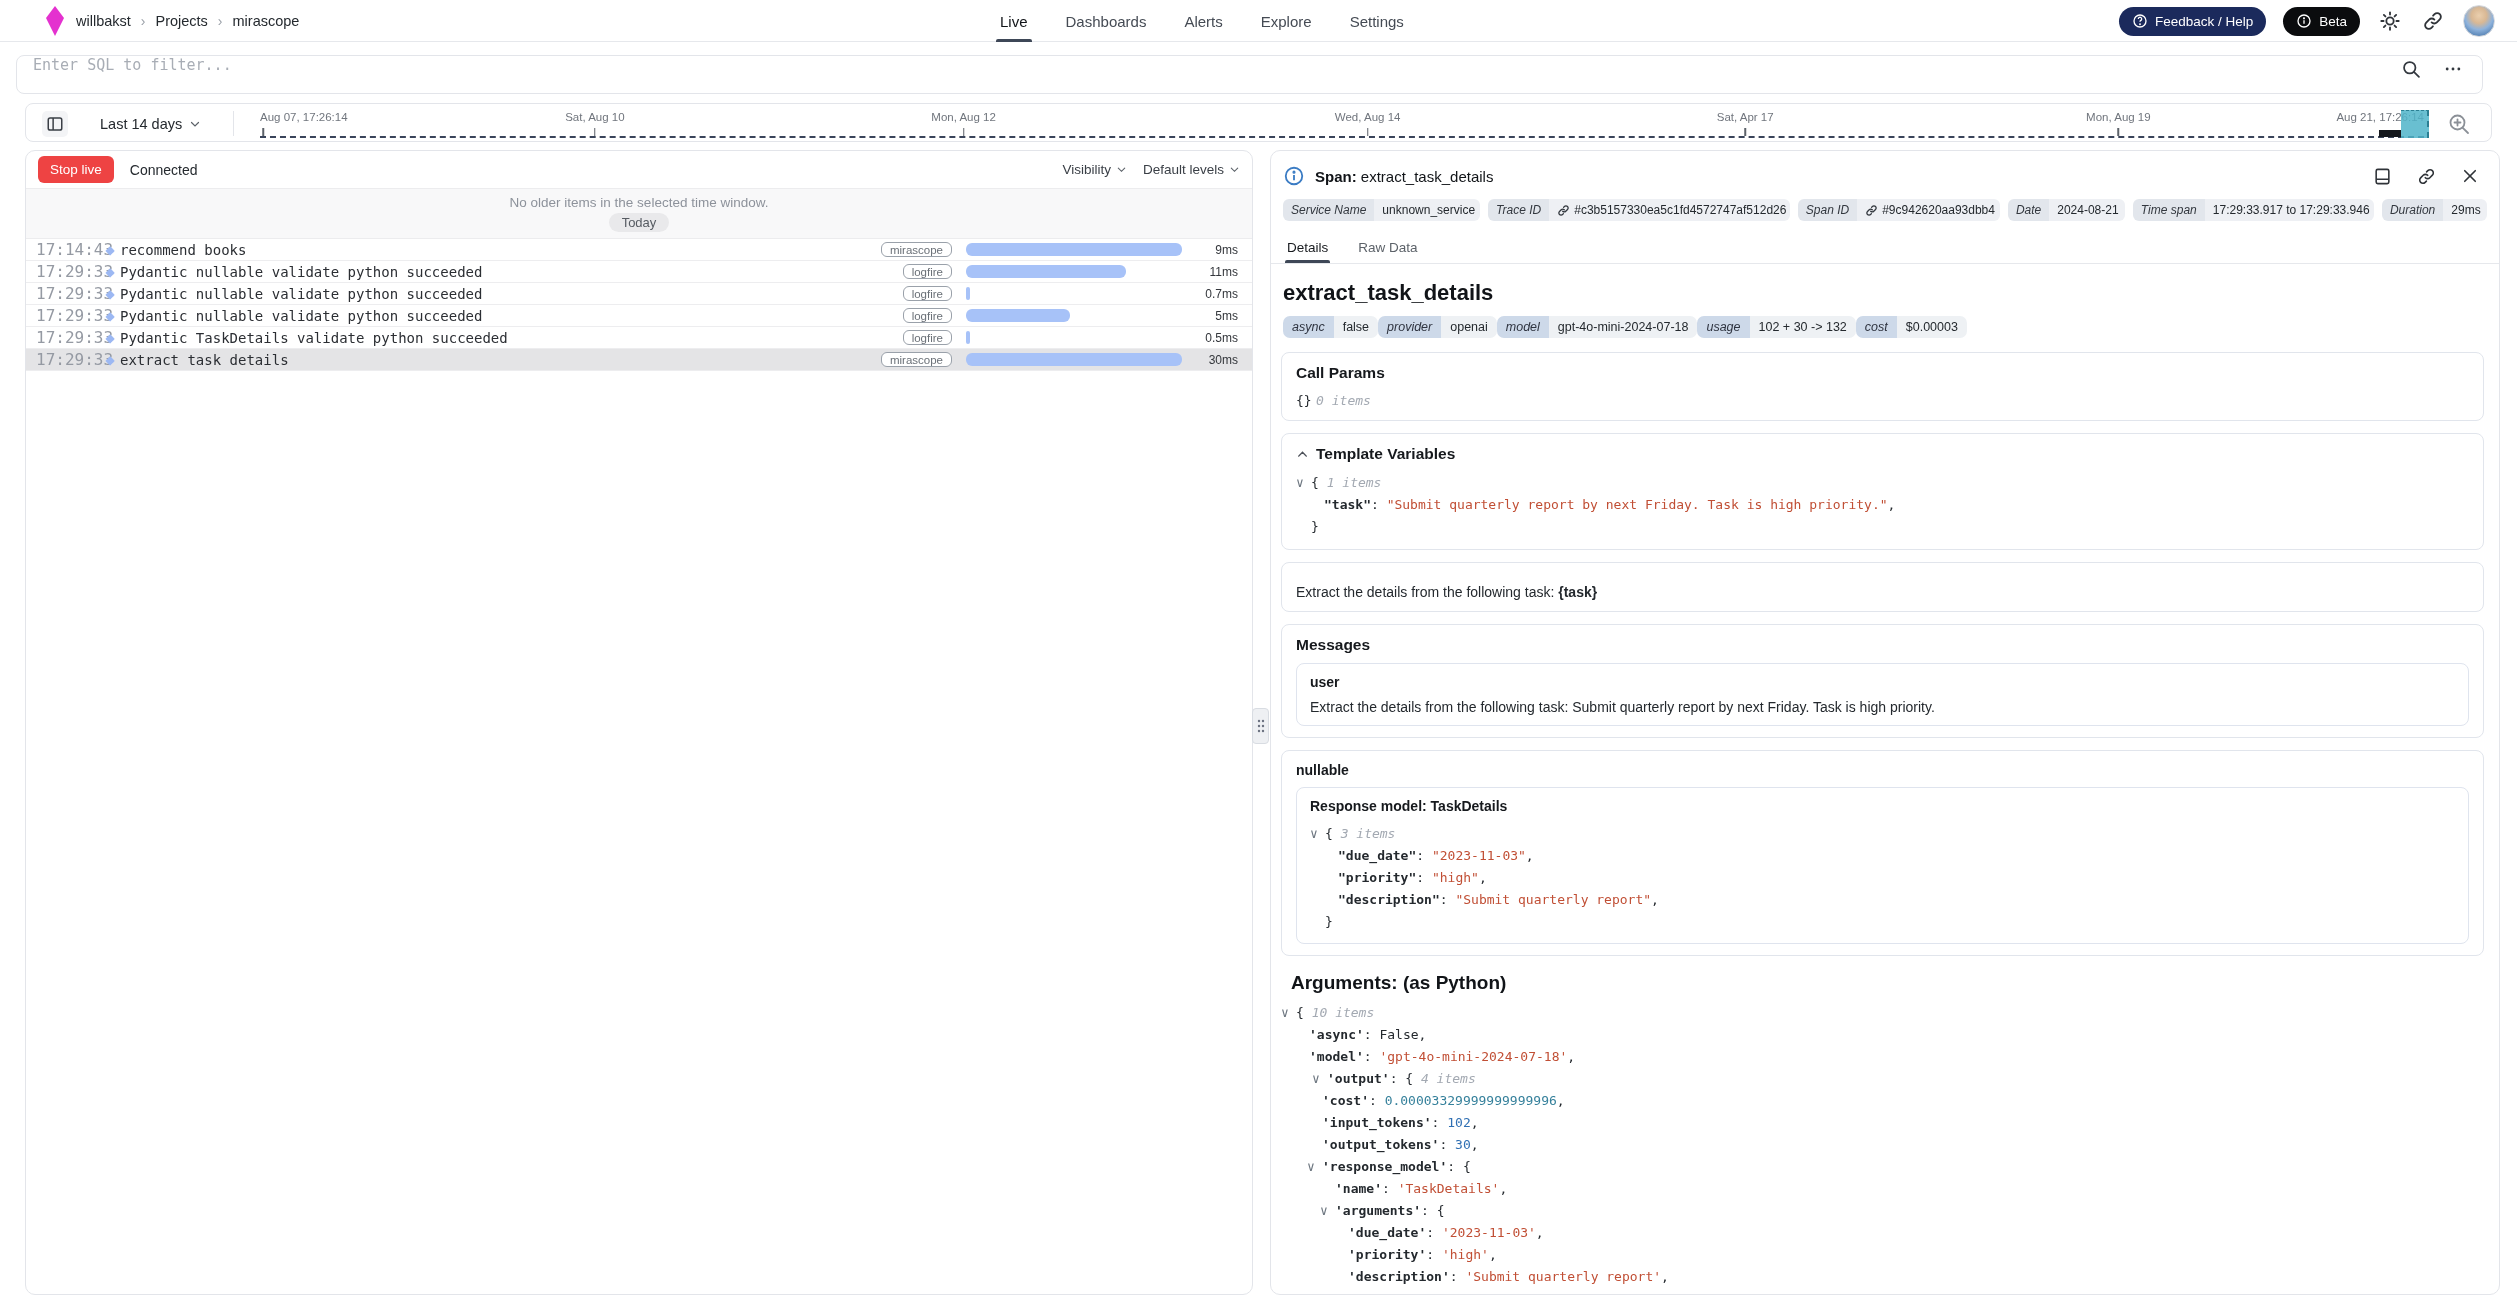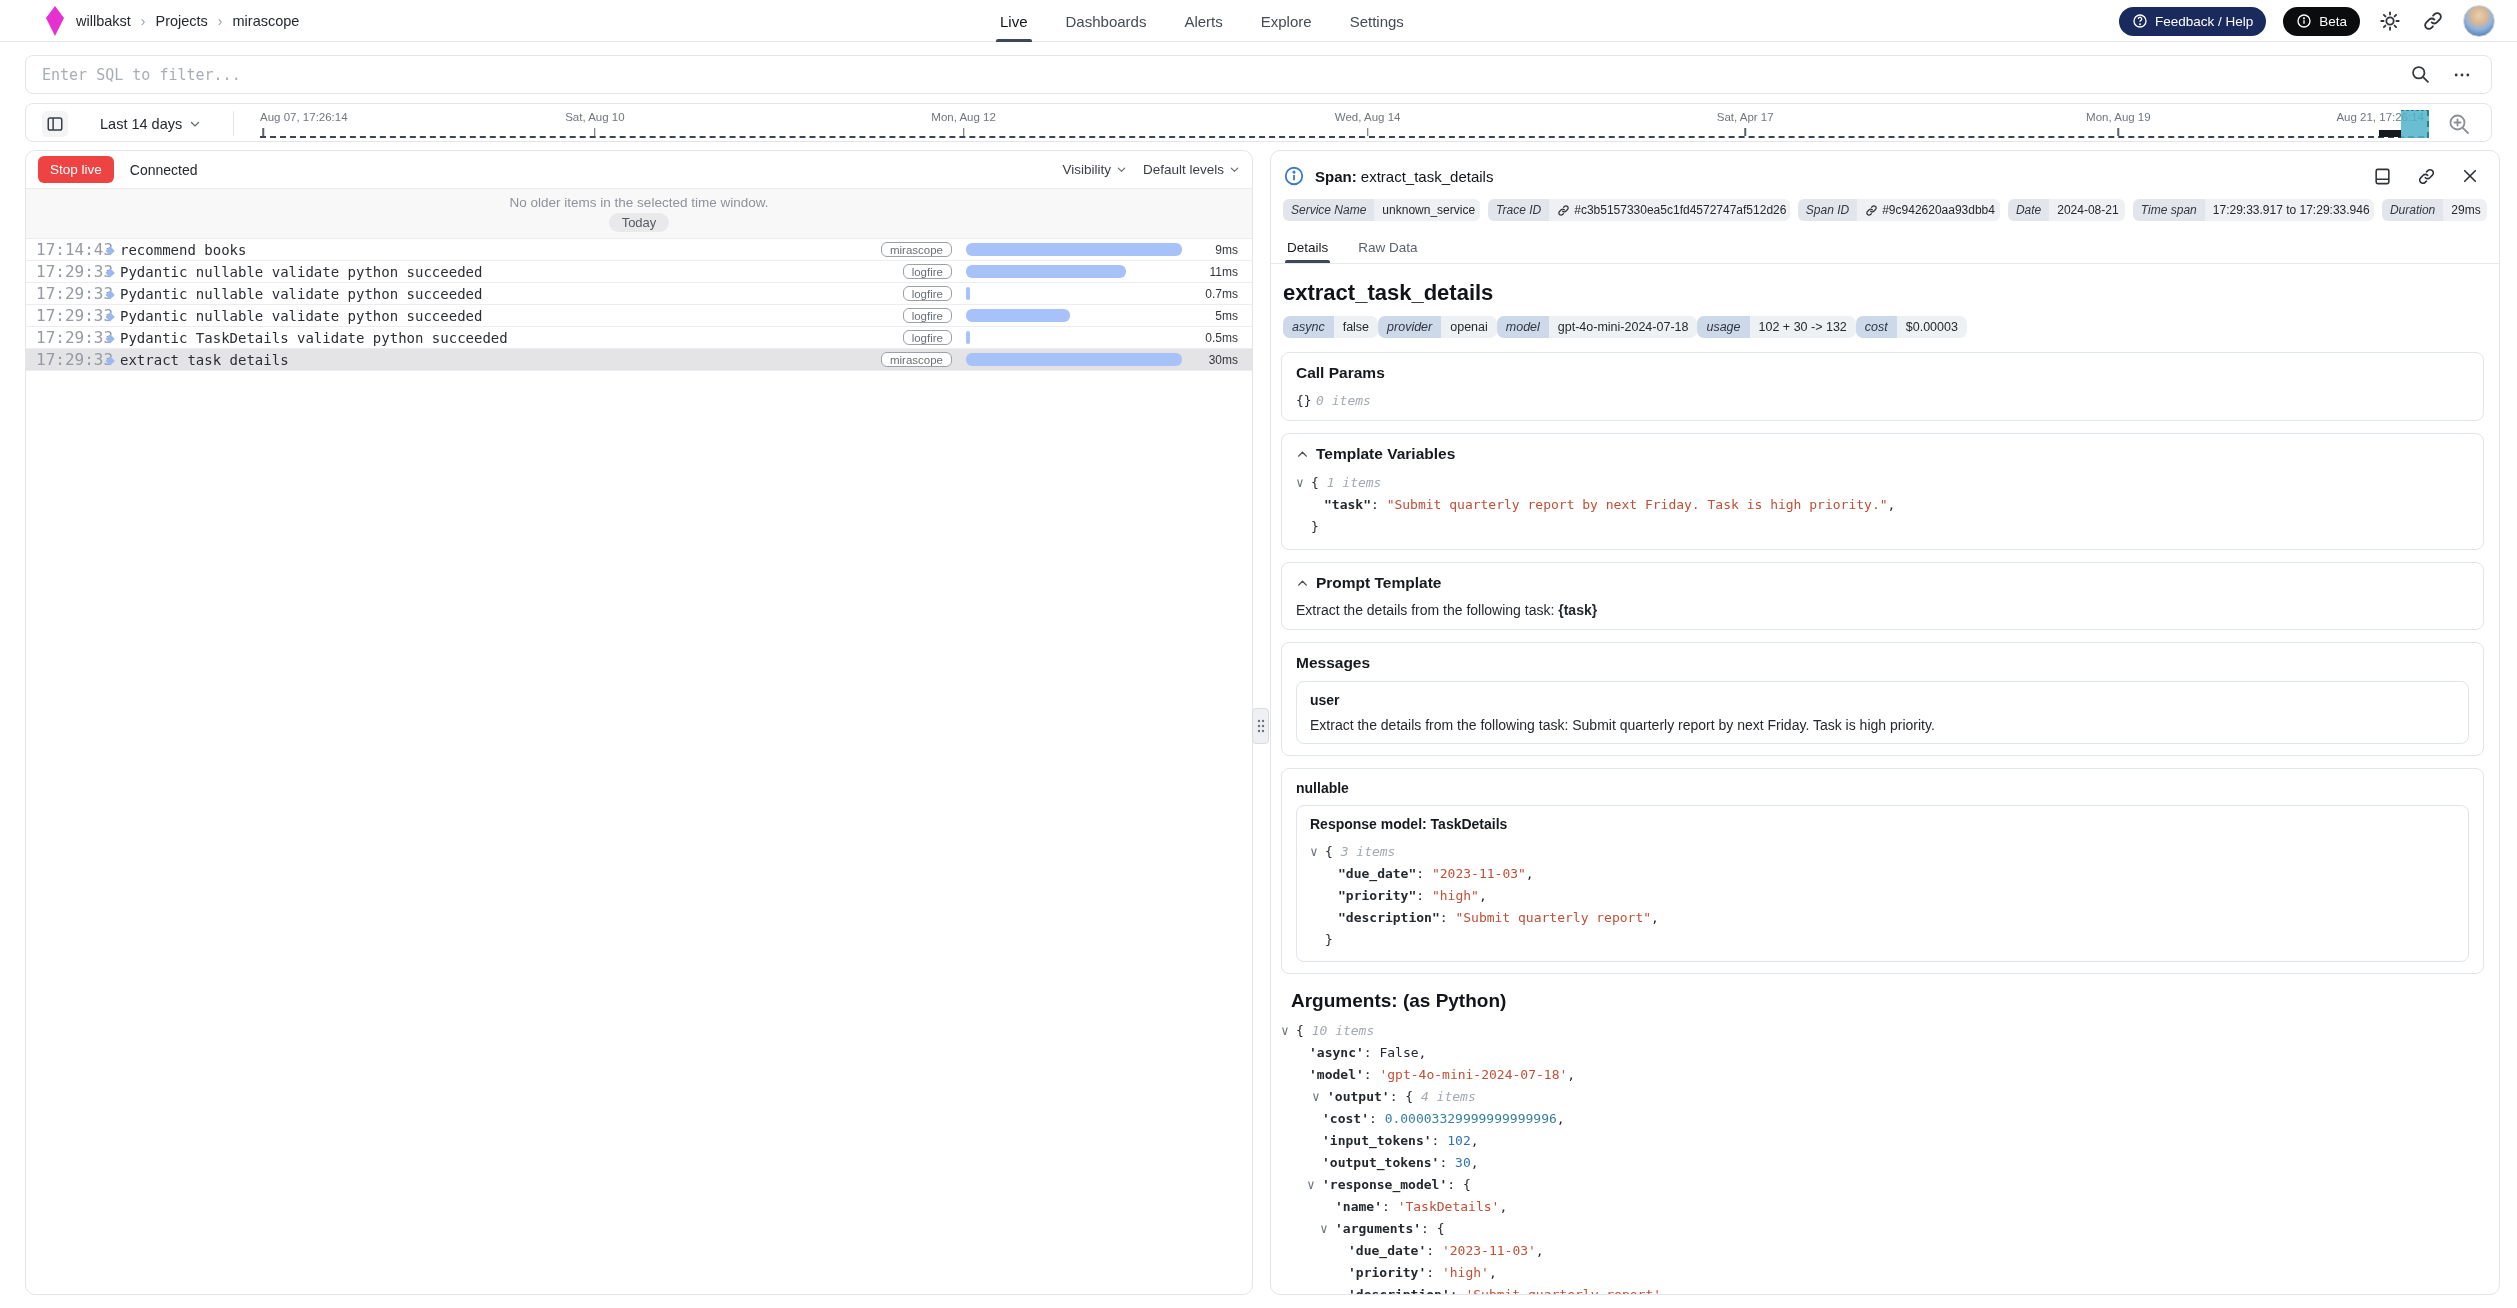--- a/index.html
+++ b/index.html
@@ -15,21 +15,21 @@
   .nav-item.active { color:#111418; }
   .nav-item.active::after { content:""; position:absolute; left:-4px; right:-4px; bottom:0; height:3px; background:#3e4757; border-radius:2px 2px 0 0; }
   .top-actions { position:absolute; right:22px; top:0; height:42px; display:flex; align-items:center; gap:17px; }
   .pill-btn { display:flex; align-items:center; gap:7px; height:29px; padding:0 13px; border-radius:15px; color:#fff; font-size:13.5px; cursor:pointer; }
   .pill-feedback { background:#1b2a5c; }
   .pill-beta { background:#0b0c0e; }
   .icon-btn { display:flex; align-items:center; justify-content:center; width:26px; height:26px; color:#2f3338; cursor:pointer; }
   .avatar { width:32px; height:32px; border-radius:50%; background:radial-gradient(circle at 50% 32%, #eacfae 0%, #d9b894 30%, #8fb3dc 55%, #5b87b8 80%, #49708f 100%); border:1px solid #d6d9de; cursor:pointer; }
 
   
-  .filter-bar { position:absolute; left:25px; top:55px; width:2467px; height:39px; border:1px solid #e3e5ea; border-radius:8px; background:#fff; display:flex; align-items:center; }
+  .filter-bar { position:absolute; left:16px; top:55px; width:2467px; height:39px; border:1px solid #e3e5ea; border-radius:8px; background:#fff; display:flex; align-items:flex-start; }
   .filter-input { flex:1; border:none; outline:none; background:transparent; font-family:"DejaVu Sans Mono", monospace; font-size:15px; color:#33383f; padding:0 16px; }
   .filter-input::placeholder { color:#a8adb5; }
   .filter-icons { display:flex; align-items:center; gap:16px; padding-right:16px; }
 
   
   .timeline-bar { position:absolute; left:25px; top:103px; width:2467px; height:39px; border:1px solid #e3e5ea; border-radius:8px; background:#fff; }
   .tl-toggle { position:absolute; left:16px; top:7px; width:26px; height:26px; display:flex; align-items:center; justify-content:center; color:#3a3f46; cursor:pointer; background:#f3f4f6; border-radius:5px; }
   .tl-range { position:absolute; left:74px; top:0; height:39px; display:flex; align-items:center; gap:7px; font-size:14.5px; color:#24292e; cursor:pointer; }
   .tl-divider { position:absolute; left:207px; top:7px; width:1px; height:25px; background:#e3e5ea; }
   .tl-plot { position:absolute; left:220px; top:0; width:2208px; height:39px; cursor:crosshair; }
@@ -458,28 +458,20 @@
         <span>Template Variables</span>
       </div>
       <div class="card-body code">
           <div class="code-line" style="padding-left: 0px;"><span class="tk-c">∨</span><span class="tk-p">{ </span><span class="tk-it">1 items</span></div>
           <div class="code-line" style="padding-left: 13px;"><span class="tk-k">"task"</span><span class="tk-p">: </span><span class="tk-s">"Submit quarterly report by next Friday. Task is high priority."</span><span class="tk-p">,</span></div>
           <div class="code-line" style="padding-left: 0px;"><span class="tk-p">}</span></div>
         </div>
     </div>
 
     <div class="card">
-      <div class="card-title">
-        <span class="collapse-caret">
-          <svg width="13" height="13" viewBox="0 0 24 24" fill="none" stroke="currentColor" stroke-width="2.6" stroke-linecap="round">
-              <polyline points="5,15 12,8 19,15"></polyline>
-            </svg>
-        </span>
-        <span>Prompt Template</span>
-      </div>
       <div class="prompt-text"><span>Extract the details from the following task: </span><b>{task}</b></div>
     </div>
 
     <div class="card">
       <div class="card-title">Messages</div>
       <div class="inner-card">
         <div class="role-label">user</div>
         <div class="msg-text">Extract the details from the following task: Submit quarterly report by next Friday. Task is high priority.</div>
       </div>
     </div>

